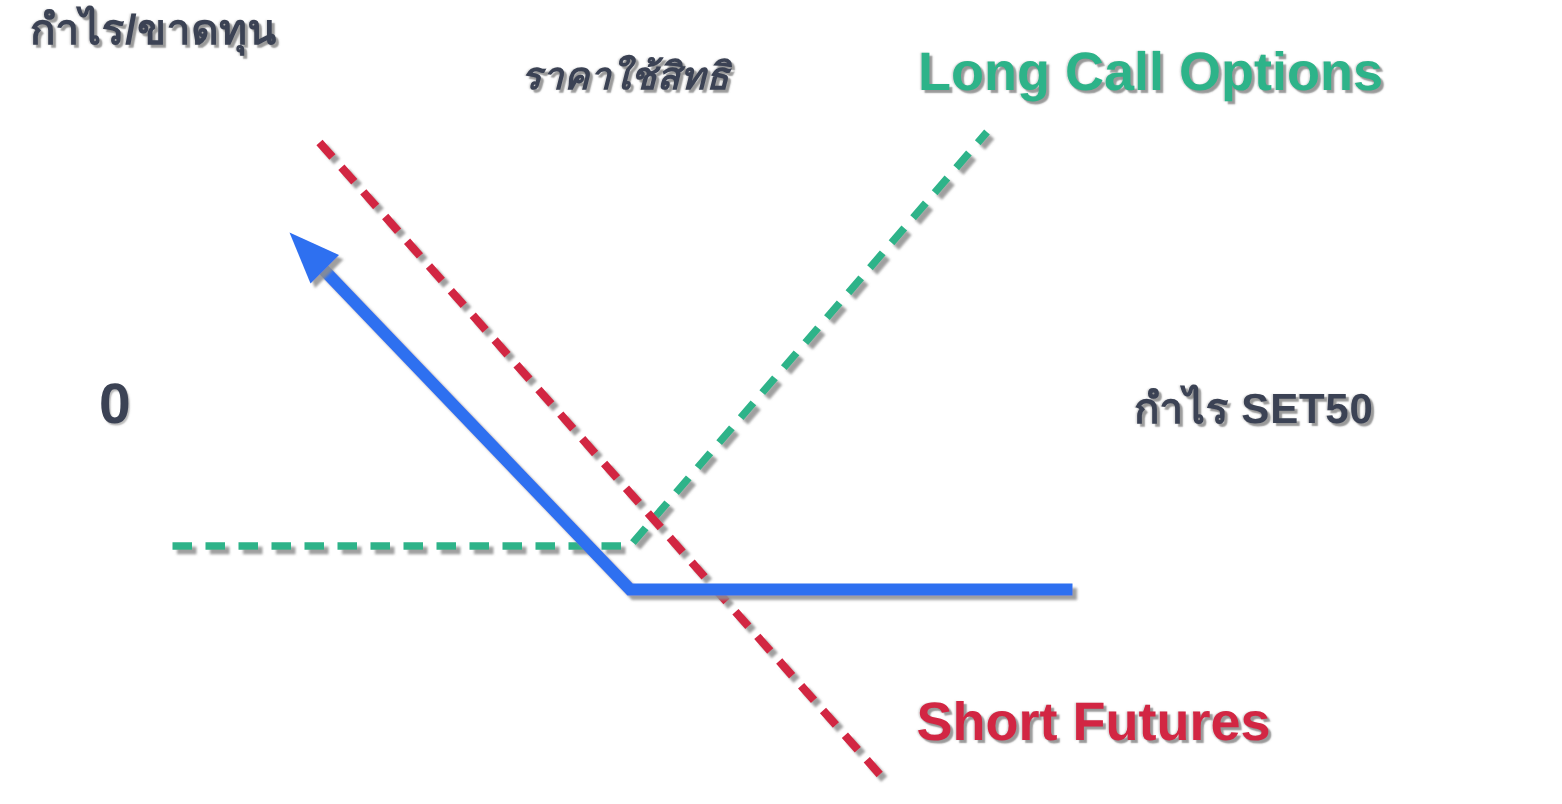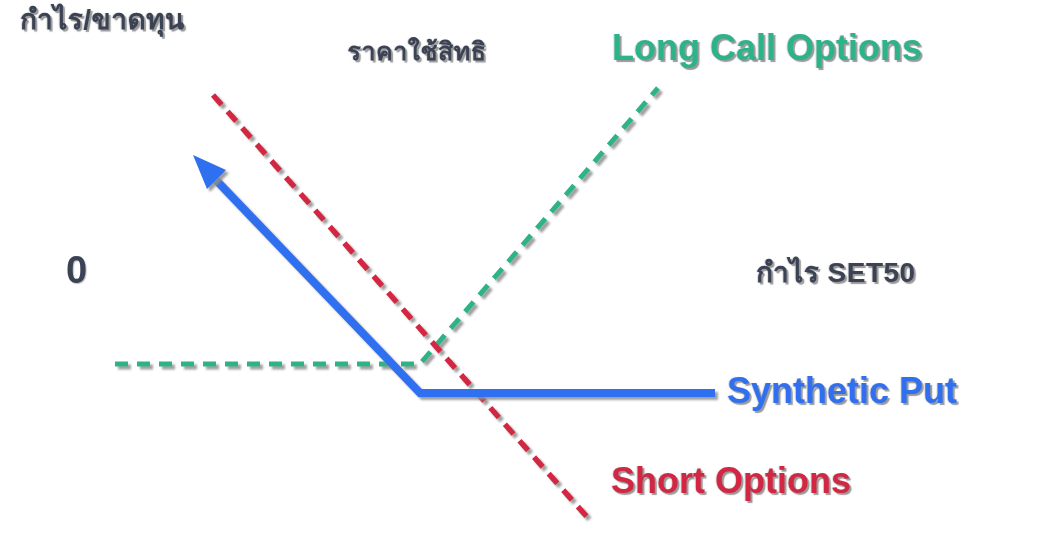--- a/index.html
+++ b/index.html
@@ -13,21 +13,21 @@
   #chart-svg{position:absolute;left:0;top:0;}
   .lbl{
     position:absolute;
     font-weight:800;
     white-space:nowrap;
     line-height:1.1;
     text-shadow:2px 2px 1px rgba(110,110,110,0.7), -1px 0 1px rgba(150,150,150,0.35);
   }
   .lbl-th{font-size:28px;letter-spacing:0.5px;}
   .lbl-en{font-size:36px;}
-  .lbl-strike{font-size:25px;width:190px;text-align:center;}
+  .lbl-strike{font-size:25px;width:190px;text-align:center;font-style:italic;}
   .lbl-zero{font-size:38px;font-weight:900;text-shadow:1px 1px 1px rgba(120,120,120,0.5);}
 </style>
 </head>
 <body>
 
 <div id="stage">
 
   <svg id="chart-svg" width="1041" height="536" viewBox="0 0 1041 536">
       <defs>
         <filter id="ds" x="-20%" y="-20%" width="140%" height="140%">
@@ -44,17 +44,16 @@
   <div class="lbl lbl-th" style="left: 20px; top: 5px; color: rgb(59, 66, 84);">กำไร/ขาดทุน</div>
 
   <div class="lbl lbl-th lbl-strike" style="left: 322px; top: 38px; color: rgb(59, 66, 84);">ราคาใช้สิทธิ</div>
 
   <div class="lbl lbl-en" style="left: 612px; top: 28px; color: rgb(45, 179, 137);">Long Call Options</div>
 
   <div class="lbl lbl-zero" style="left: 66px; top: 250px; color: rgb(59, 66, 84);">0</div>
 
   <div class="lbl lbl-th" style="left: 756px; top: 258px; color: rgb(59, 66, 84);">กำไร SET50</div>
 
-  <div class="lbl lbl-en" style="left: 727px; top: 371px; color: rgb(47, 111, 240);">Synthetic Put</div>
 
-  <div class="lbl lbl-en" style="left: 611px; top: 461px; color: rgb(210, 38, 67);">Short Options</div>
+  <div class="lbl lbl-en" style="left: 611px; top: 461px; color: rgb(210, 38, 67);">Short Futures</div>
 
 </div>
 
 </body></html>

